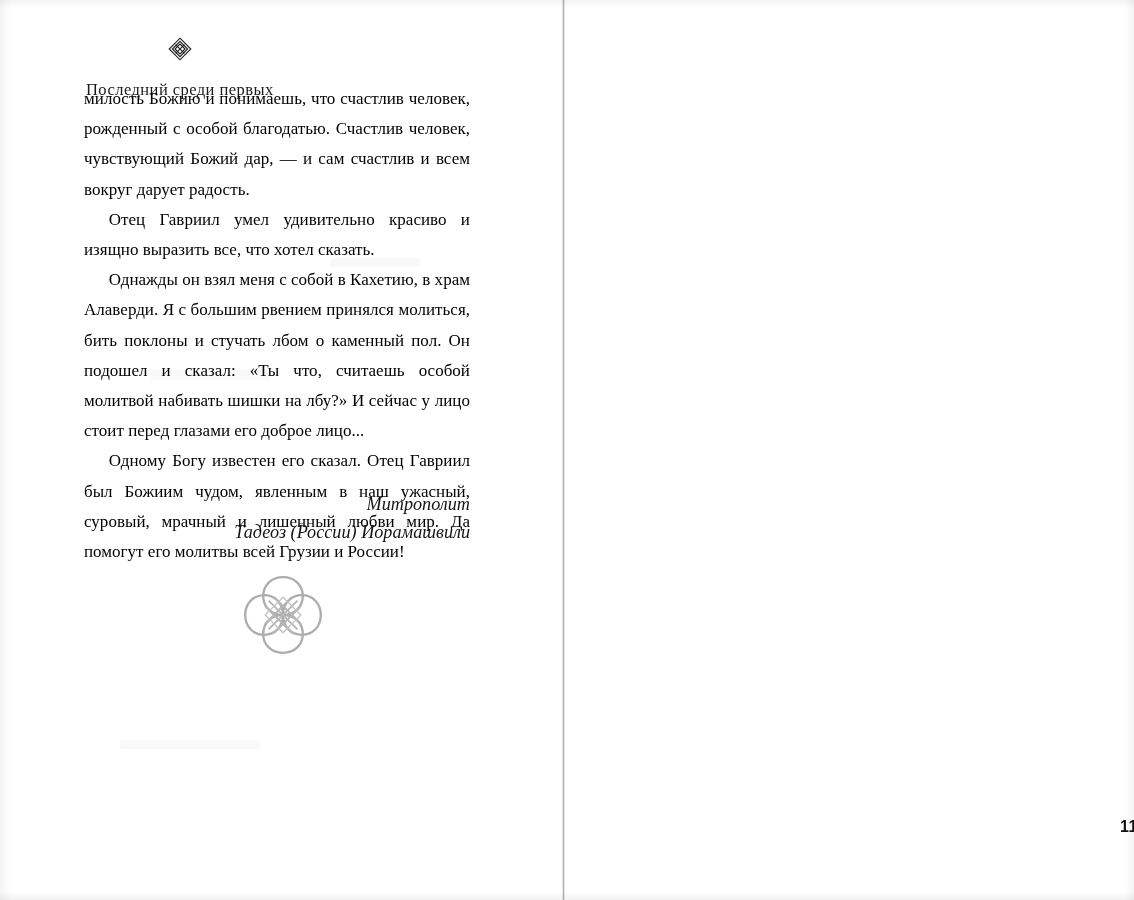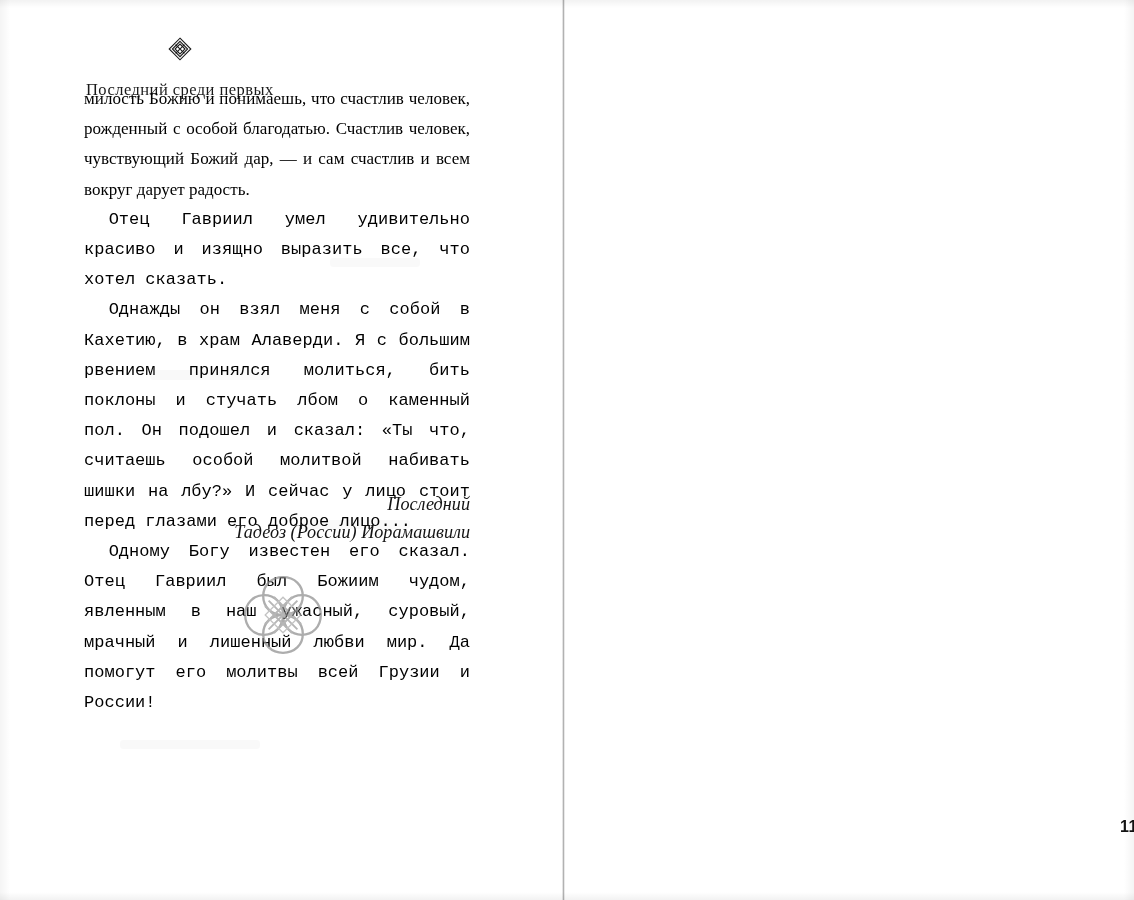--- a/index.html
+++ b/index.html
@@ -92,21 +92,21 @@
   .body-left p {
     margin: 0;
     font-size: 17px;
     line-height: 30.2px;
     text-align: justify;
     text-align-last: left;
     color: #000000;
     letter-spacing: 0.02px;
     hyphens: manual;
   }
-  .body-left p.indent { text-indent: 1.45em; font-family: Liberation Mono, monospace; }
+  .body-left p.indent { text-indent: 1.45em; }
   .body-left p + p { margin-top: 0; }
 
   
   .attribution {
     position: absolute;
     left: 84px;
     top: 490px;
     width: 386px;
     text-align: right;
     font-style: italic;
@@ -173,21 +173,21 @@
     </div>
 
     <div class="body-left">
       <p>милость Божию и понимаешь, что счастлив человек, рожденный с особой благодатью. Счастлив человек, чувствующий Божий дар, — и сам счастлив и всем вокруг дарует радость.</p>
       <p class="indent">Отец Гавриил умел удивительно красиво и изящно выразить все, что хотел сказать.</p>
       <p class="indent">Однажды он взял меня с собой в Кахетию, в храм Алаверди. Я с большим рвением принялся молиться, бить поклоны и стучать лбом о каменный пол. Он подошел и сказал: «Ты что, считаешь особой молитвой набивать шишки на лбу?» И сейчас у лицо стоит перед глазами его доброе лицо...</p>
       <p class="indent">Одному Богу известен его сказал. Отец Гавриил был Божиим чудом, явленным в наш ужасный, суровый, мрачный и лишенный любви мир. Да помогут его молитвы всей Грузии и России!</p>
     </div>
 
     <div class="attribution">
-      <span class="line">Последний</span>
+      <span class="line">Митрополит</span>
       <span class="line">Тадеоз (России) Иорамашвили</span>
     </div>
 
     <div class="knot-ornament">
       <svg viewBox="0 0 100 100" width="90" height="90" aria-hidden="true">
         <g fill="none" stroke="#8e8e8e" stroke-width="2.6" stroke-linecap="round">
 
           <path d="M50 8 C63 8 72 17 72 29 C72 41 63 50 50 50 C37 50 28 41 28 29 C28 17 37 8 50 8 Z"></path>
           <path d="M50 50 C63 50 72 59 72 71 C72 83 63 92 50 92 C37 92 28 83 28 71 C28 59 37 50 50 50 Z"></path>
           <path d="M8 50 C8 37 17 28 29 28 C41 28 50 37 50 50 C50 63 41 72 29 72 C17 72 8 63 8 50 Z"></path>

